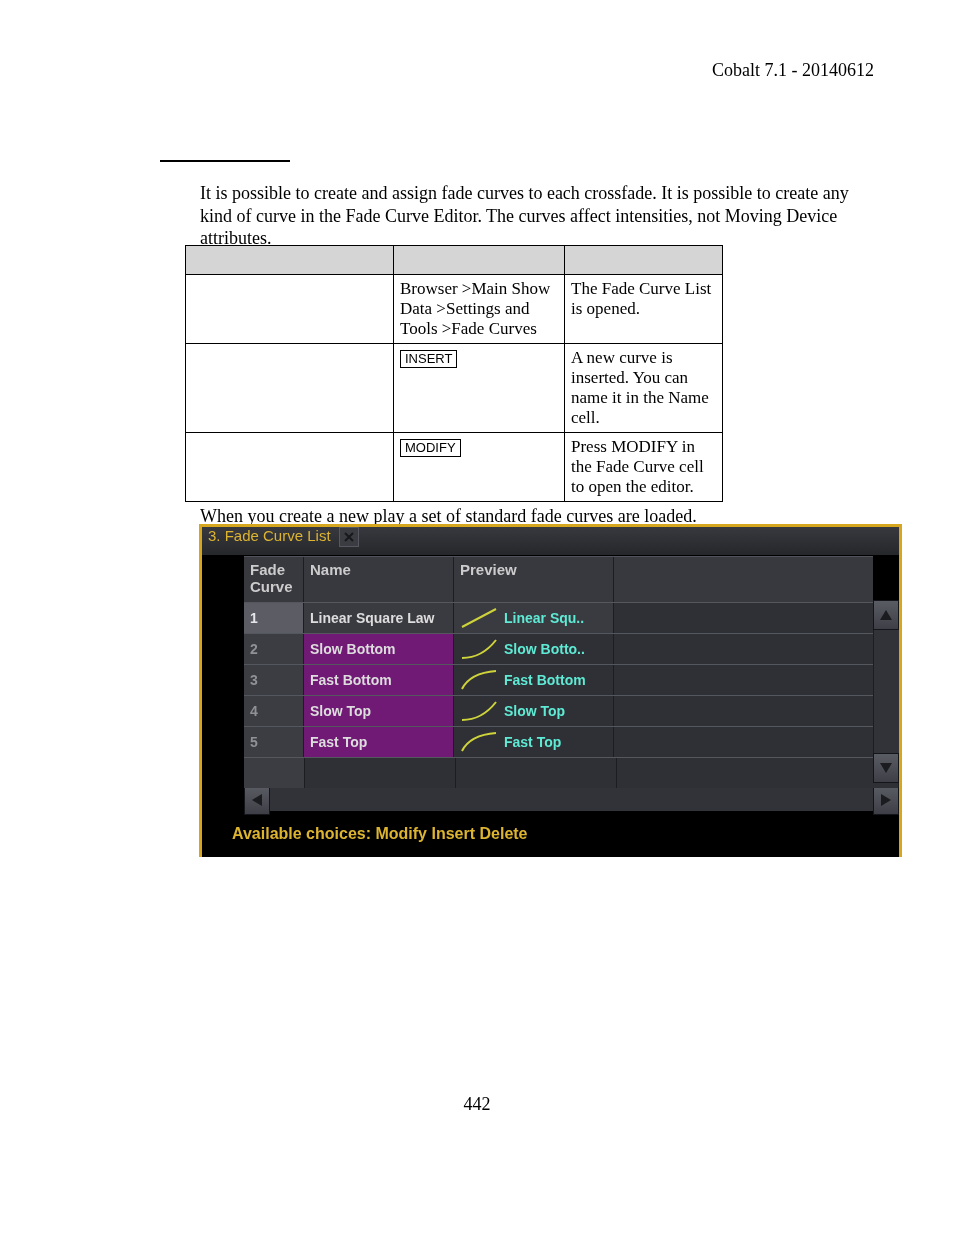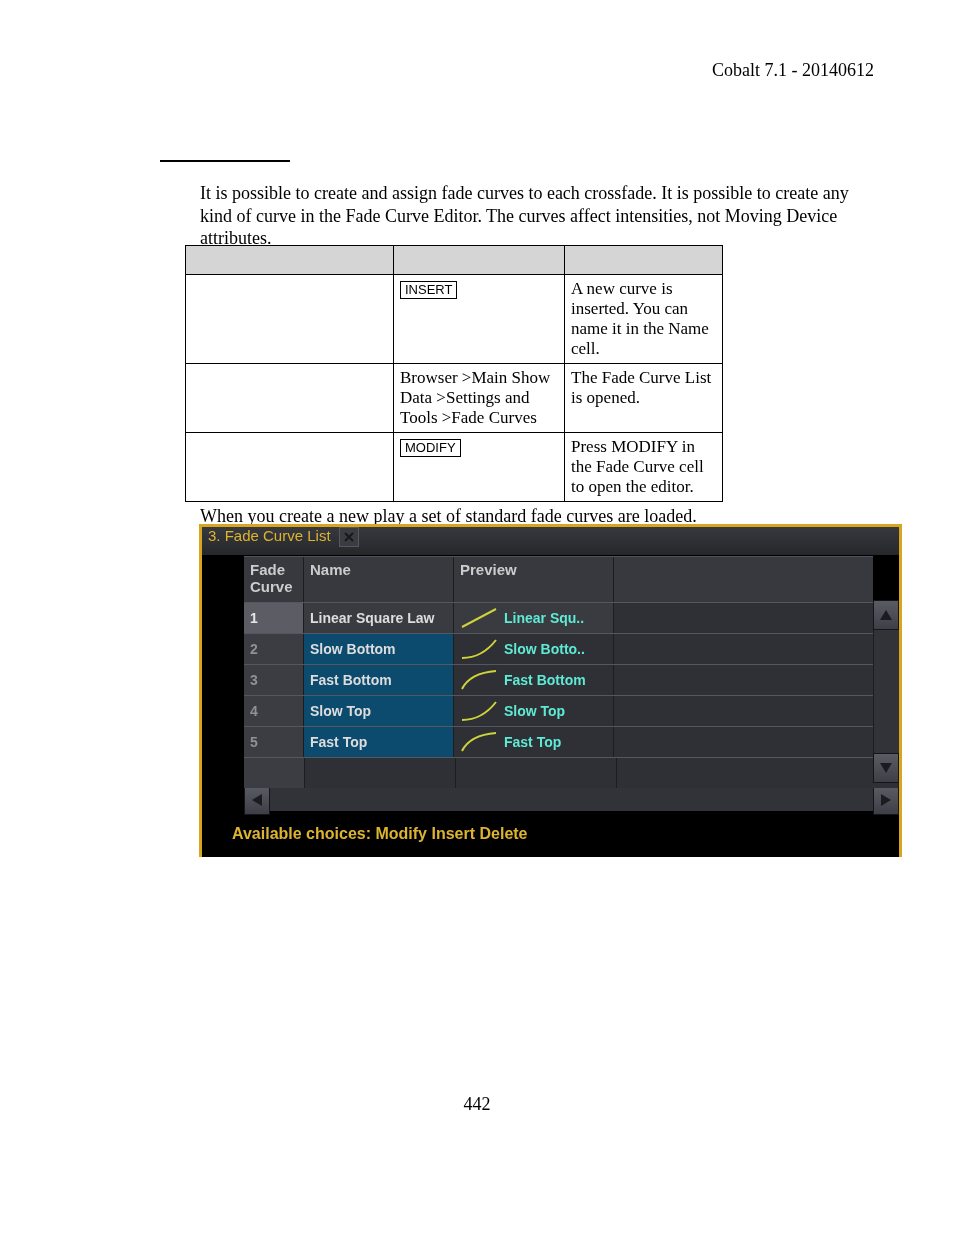--- a/index.html
+++ b/index.html
@@ -158,21 +158,21 @@
   .row .colA {
     background: #3c3d42;
     color: #8f9197;
     justify-content: flex-start;
     font-weight: bold;
   }
   .row.sel .colA {
     background: #5b5c64;
     color: #e6e6ea;
   }
-  .row .colB { background: #0c4a6e; }
+  .row .colB { background: #701a75; }
   .row .colC {
     background: #2f3035;
     color: #5eead4;
     font-weight: bold;
     position: relative;
     padding-left: 50px;
   }
   .row.sel .colB { background: #3a3b41; }
   .row.sel .colC { background: #3a3b41; }
   .row .colD {
@@ -265,27 +265,27 @@
     <thead>
       <tr>
         <th class="c1"></th>
         <th class="c2"></th>
         <th></th>
       </tr>
     </thead>
     <tbody id="deftbody">
         <tr>
           <td class="c1"></td>
-          <td class="c2"><span class="keycap">INSERT</span></td>
-          <td>A new curve is inserted. You can name it in the Name cell.</td>
+          <td class="c2">Browser &gt;Main Show Data &gt;Settings and Tools &gt;Fade Curves</td>
+          <td>The Fade Curve List is opened.</td>
         </tr>
         <tr>
           <td class="c1"></td>
-          <td class="c2">Browser &gt;Main Show Data &gt;Settings and Tools &gt;Fade Curves</td>
-          <td>The Fade Curve List is opened.</td>
+          <td class="c2"><span class="keycap">INSERT</span></td>
+          <td>A new curve is inserted. You can name it in the Name cell.</td>
         </tr>
         <tr>
           <td class="c1"></td>
           <td class="c2"><span class="keycap">MODIFY</span></td>
           <td>Press MODIFY in the Fade Curve cell to open the editor.</td>
         </tr>
       </tbody>
   </table>
 
   <div class="note">When you create a new play  a set of standard fade curves are loaded.</div>

